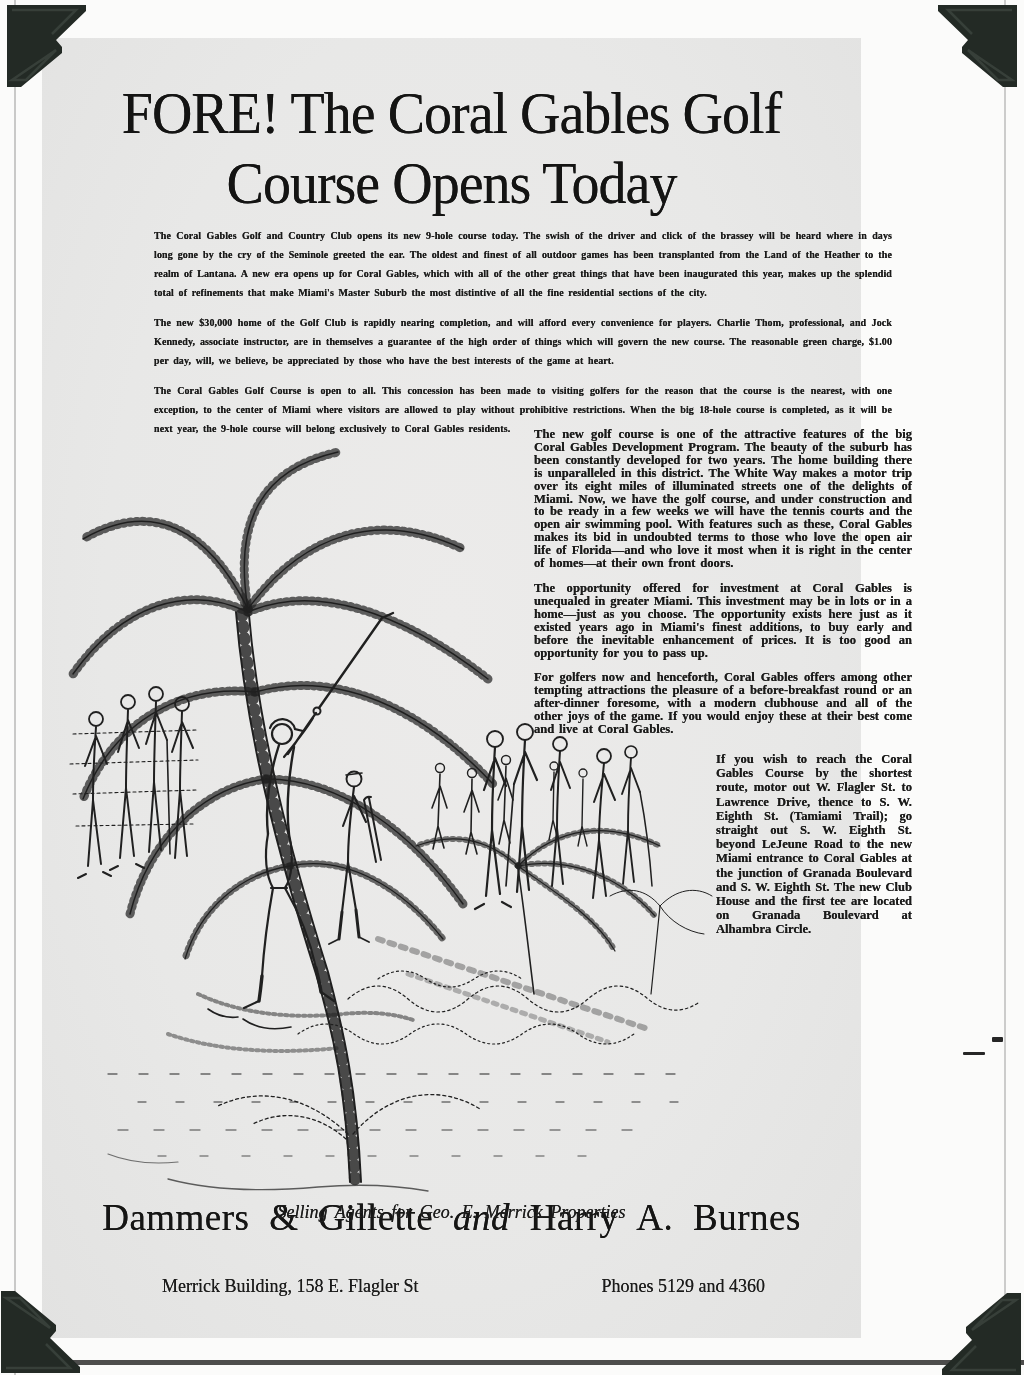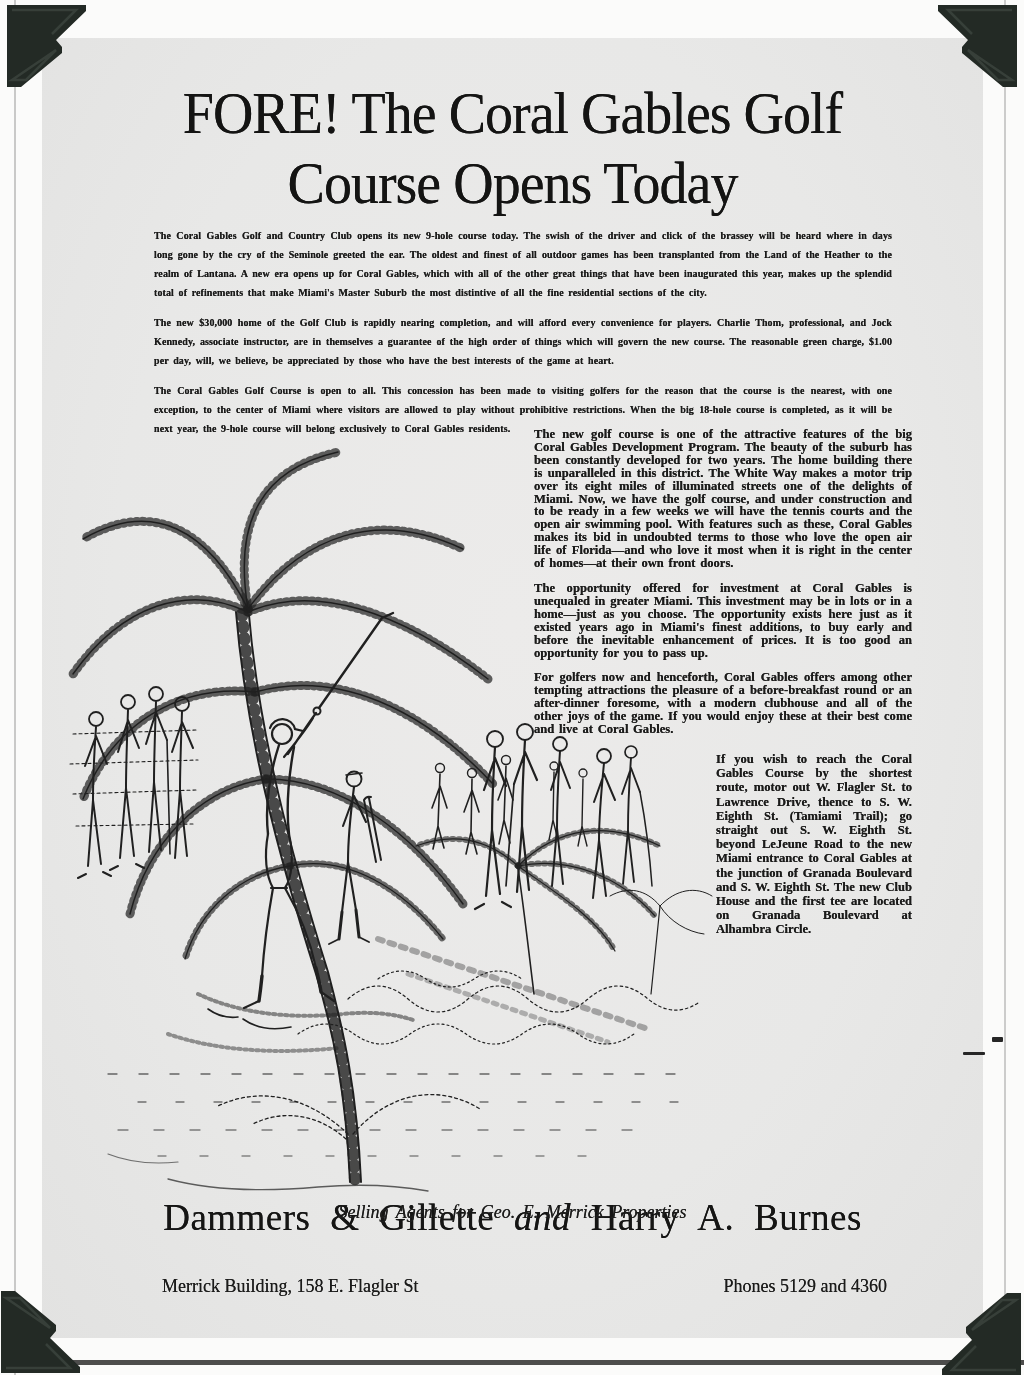--- a/index.html
+++ b/index.html
@@ -8,21 +8,21 @@
     background:#fbfbfa;
     font-family:"Liberation Serif","DejaVu Serif",serif;
   }
   
   .edge-line-left{position:absolute;left:14px;top:0;width:2px;height:1375px;background:#c9c9c8;}
   .edge-line-right{position:absolute;left:1004px;top:0;width:2px;height:1375px;background:#cccccb;}
   .edge-line-bottom{position:absolute;left:16px;top:1360px;width:1008px;height:5px;background:#4d4d4c;}
 
   
   .paper{
-    position:absolute;left:42px;top:38px;width:941px;height:1300px;
+    position:absolute;left:42px;top:38px;width:819px;height:1300px;
     background:radial-gradient(ellipse at 50% 45%, #ecebea 0%, #e8e8e7 60%, #e2e2e1 100%);
     color:#171716;
   }
 
   
   .corner{position:absolute;width:88px;height:88px;}
   .corner svg{display:block;width:100%;height:100%;}
   .corner.tl{left:4px;top:2px;}
   .corner.tr{left:932px;top:2px;transform:scaleX(-1);}
   .corner.bl{left:-2px;top:1288px;transform:scaleY(-1);}

